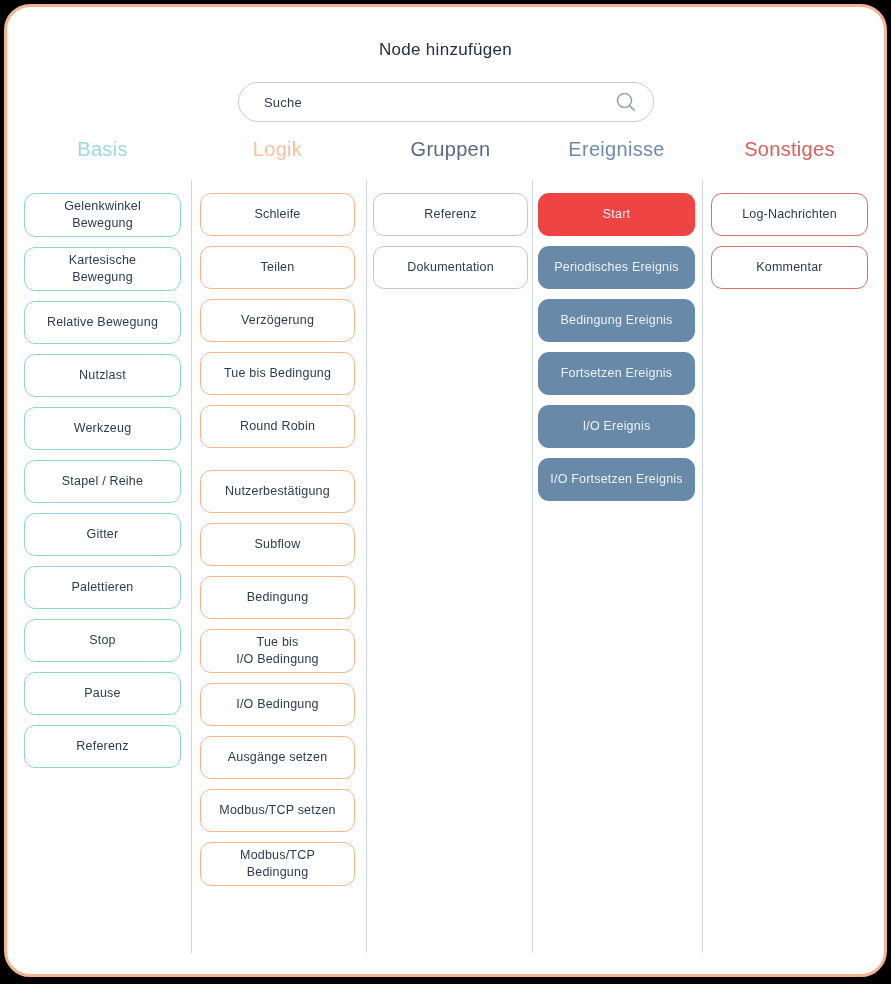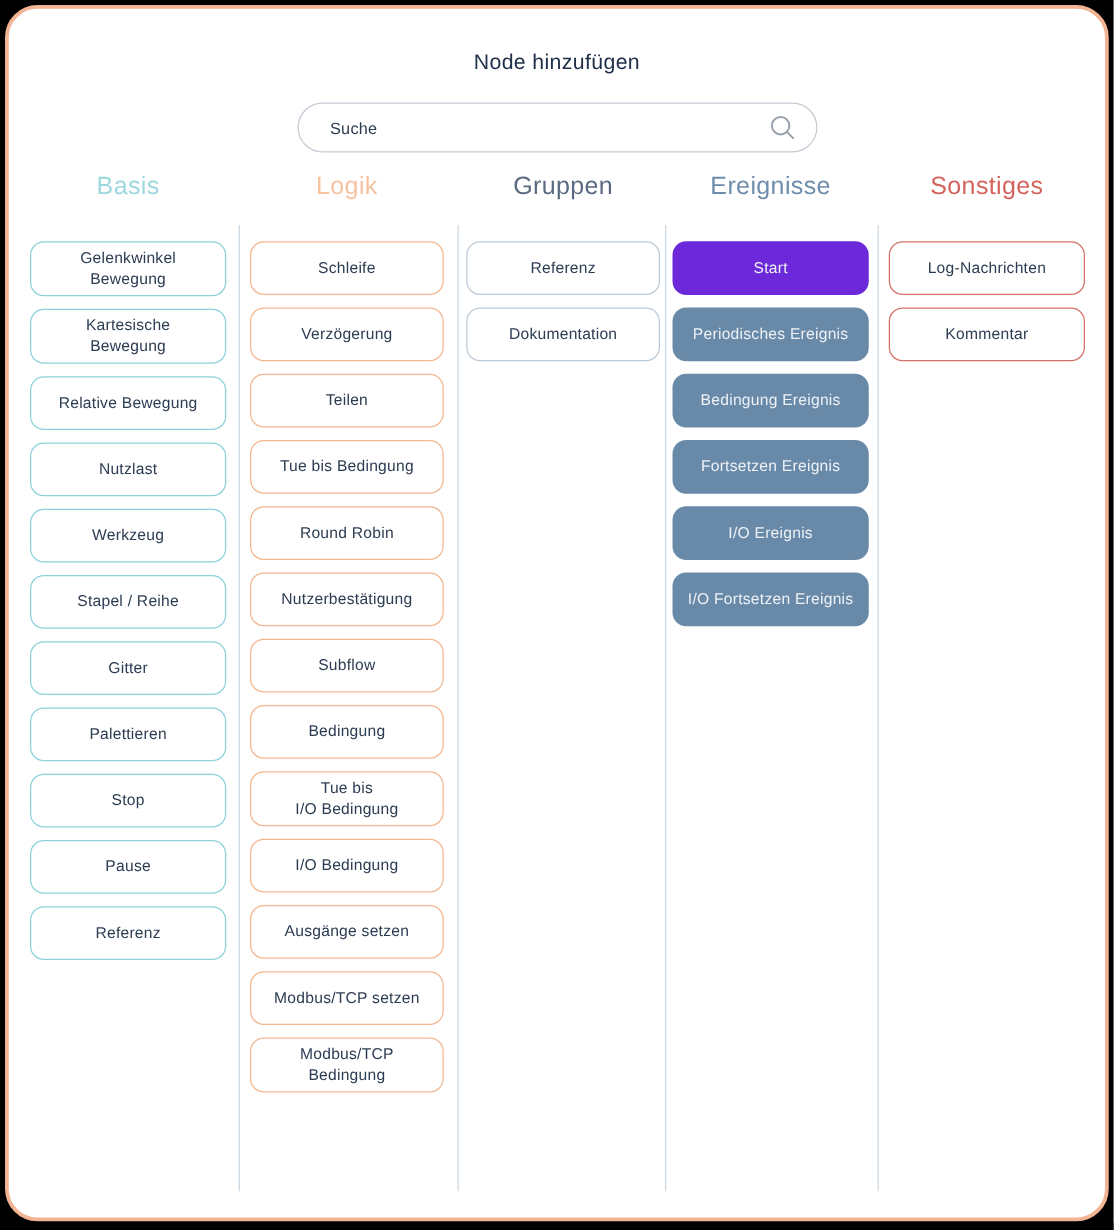--- a/index.html
+++ b/index.html
@@ -161,43 +161,43 @@
           <button class="node-btn" style="border-color: rgb(142, 211, 218);">Stapel / Reihe</button>
           <button class="node-btn" style="border-color: rgb(142, 211, 218);">Gitter</button>
           <button class="node-btn" style="border-color: rgb(142, 211, 218);">Palettieren</button>
           <button class="node-btn" style="border-color: rgb(142, 211, 218);">Stop</button>
           <button class="node-btn" style="border-color: rgb(142, 211, 218);">Pause</button>
           <button class="node-btn" style="border-color: rgb(142, 211, 218);">Referenz</button>
         </div>
         <div class="column col-logik">
           <div class="col-header" style="color: rgb(246, 194, 160);">Logik</div>
           <button class="node-btn" style="border-color: rgb(243, 183, 143);">Schleife</button>
+          <button class="node-btn" style="border-color: rgb(243, 183, 143);">Teilen</button>
           <button class="node-btn" style="border-color: rgb(243, 183, 143);">Verzögerung</button>
-          <button class="node-btn" style="border-color: rgb(243, 183, 143);">Teilen</button>
           <button class="node-btn" style="border-color: rgb(243, 183, 143);">Tue bis Bedingung</button>
           <button class="node-btn" style="border-color: rgb(243, 183, 143);">Round Robin</button>
-          <button class="node-btn" style="border-color: rgb(243, 183, 143);">Nutzerbestätigung</button>
+          <button class="node-btn" style="border-color: rgb(243, 183, 143); margin-top: 12px;">Nutzerbestätigung</button>
           <button class="node-btn" style="border-color: rgb(243, 183, 143);">Subflow</button>
           <button class="node-btn" style="border-color: rgb(243, 183, 143);">Bedingung</button>
           <button class="node-btn" style="border-color: rgb(243, 183, 143);">Tue bis
 I/O Bedingung</button>
           <button class="node-btn" style="border-color: rgb(243, 183, 143);">I/O Bedingung</button>
           <button class="node-btn" style="border-color: rgb(243, 183, 143);">Ausgänge setzen</button>
           <button class="node-btn" style="border-color: rgb(243, 183, 143);">Modbus/TCP setzen</button>
           <button class="node-btn" style="border-color: rgb(243, 183, 143);">Modbus/TCP
 Bedingung</button>
         </div>
         <div class="column col-gruppen">
           <div class="col-header" style="color: rgb(90, 106, 128);">Gruppen</div>
           <button class="node-btn" style="border-color: rgb(188, 201, 214);">Referenz</button>
           <button class="node-btn" style="border-color: rgb(188, 201, 214);">Dokumentation</button>
         </div>
         <div class="column col-ereignisse">
           <div class="col-header" style="color: rgb(110, 140, 171);">Ereignisse</div>
-          <button class="node-btn" style="background: #6d28d9; border: none; color: rgb(237, 241, 246); text-align: center;">Start</button>
+          <button class="node-btn" style="background: #ef4444; border: none; color: rgb(237, 241, 246); text-align: center;">Start</button>
           <button class="node-btn" style="background: rgb(104, 137, 168); border: none; color: rgb(237, 241, 246);">Periodisches Ereignis</button>
           <button class="node-btn" style="background: rgb(104, 137, 168); border: none; color: rgb(237, 241, 246);">Bedingung Ereignis</button>
           <button class="node-btn" style="background: rgb(104, 137, 168); border: none; color: rgb(237, 241, 246);">Fortsetzen Ereignis</button>
           <button class="node-btn" style="background: rgb(104, 137, 168); border: none; color: rgb(237, 241, 246);">I/O Ereignis</button>
           <button class="node-btn" style="background: rgb(104, 137, 168); border: none; color: rgb(237, 241, 246);">I/O Fortsetzen Ereignis</button>
         </div>
         <div class="column col-sonstiges">
           <div class="col-header" style="color: rgb(211, 99, 92);">Sonstiges</div>
           <button class="node-btn" style="border-color: rgb(212, 113, 107);">Log-Nachrichten</button>
           <button class="node-btn" style="border-color: rgb(212, 113, 107);">Kommentar</button>

